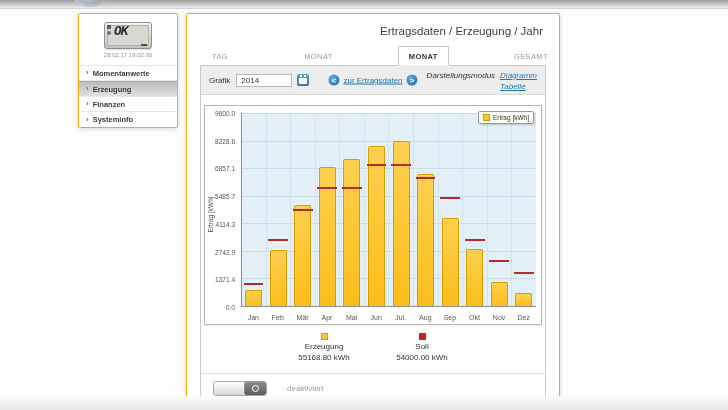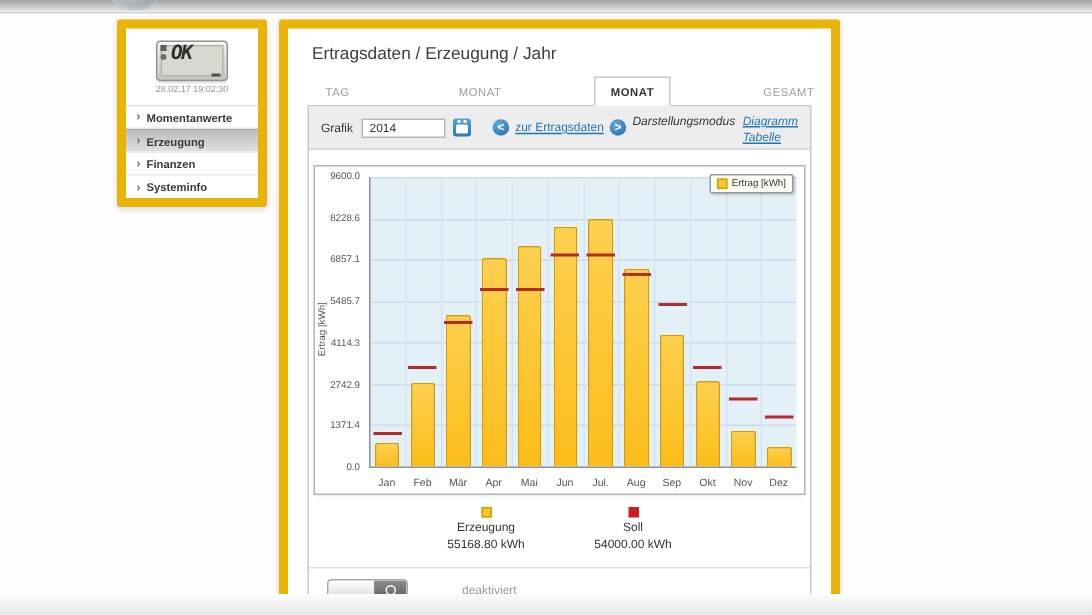--- a/index.html
+++ b/index.html
@@ -7,21 +7,21 @@
   body { font-family:"Liberation Sans",sans-serif; background:#fdfdfd; position:relative; }
 
   .topbar { position:absolute; top:0; left:0; right:0; height:9px;
             background:linear-gradient(#9f9f9f,#ececec); border-bottom:1px solid #d2d2d2; overflow:hidden; }
   .logo-frag { position:absolute; top:-13px; left:74px; width:32px; height:20px; border-radius:50%;
                background:radial-gradient(circle at 40% 25%, #cdd4d8, #7e898f);
                box-shadow: inset 0 -2px 3px rgba(255,255,255,.45); }
   .footerfade { position:absolute; bottom:0; left:0; right:0; height:14px;
                 background:linear-gradient(#fdfdfd,#e6e6e6); }
 
-  .card { position:absolute; background:#fff; border:6px solid #eab308; border-radius:2px;
+  .card { position:absolute; background:#fff; border:1px solid #eab308; border-radius:2px;
           box-shadow:0 1px 4px rgba(0,0,0,.16); }
 
   
   .sidebar { left:78px; top:13px; width:100px; }
   .lcd { width:48px; height:27px; margin:8px auto 3px; border:1px solid #8f8f8f; border-radius:3px;
          background:linear-gradient(#f0f0ec,#c4c4c0); position:relative;
          box-shadow: inset 0 1px 1px rgba(255,255,255,.7), 0 1px 1px rgba(0,0,0,.15); }
   .lcd-screen { position:absolute; inset:2px; background:#d8d8d0; border:1px solid #b3b3ab; }
   .lcd-ok { position:absolute; left:9px; top:0px; font-family:"DejaVu Sans Mono",monospace;
             font-weight:bold; font-style:italic; font-size:13px; letter-spacing:-1px; color:#2e2e2e; }
@@ -31,21 +31,21 @@
   .lcd-date { text-align:center; font-size:6px; color:#949494; margin-bottom:7px; }
   .menu { border-top:1px solid #e3e3e3; }
   .menu-item { height:15px; display:flex; align-items:center; gap:4px; padding-left:7px;
                font-size:7.5px; font-weight:bold; color:#3a3a3a; border-bottom:1px solid #e9e9e9; cursor:pointer; }
   .menu-item:last-child { border-bottom:none; }
   .menu-item.active { background:linear-gradient(#bdbdbd,#e0e0e0); border-top:1px solid #a8a8a8; height:16px; }
   .chev { font-size:8px; color:#6e6e6e; line-height:1; }
 
   
   .main { left:186px; top:13px; width:374px; padding-bottom:11px; }
-  .page-title { margin:11px 16px 9px; font-size:11.5px; color:#3d3d3d; }
+  .page-title { margin:11px 16px 9px; font-size:11.5px; color:#3d3d3d;text-align:right; }
   .tabs { display:flex; margin-left:14px; position:relative; z-index:2;justify-content:space-between; }
   .tab { padding:5px 10px 4px; font-size:7.5px; letter-spacing:.4px; color:#9b9b9b; cursor:pointer;
          border:1px solid transparent; margin-bottom:-1px; }
   .tab.active { background:#fff; border-color:#c9c9c9; border-bottom-color:#f2f2f2; color:#333; font-weight:bold; }
   .content-box { margin:0 13px; border:1px solid #c9c9c9; background:#fff; }
 
   .toolbar { display:flex; align-items:center; background:#ededed; border-bottom:1px solid #d8d8d8;
              height:29px; padding:0 8px; position:relative; }
   .tb-label { font-size:8px; color:#333; }
   .date-input { width:56px; height:13px; border:1px solid #b7b7b7; font-size:8px; padding:0 4px;
@@ -98,21 +98,21 @@
 
   .toggle-row { border-top:1px solid #ddd; display:flex; align-items:center; height:30px;
                 padding:0 12px; font-size:8px; color:#333; }
   .toggle-label { width:168px; }
   .toggle { width:54px; height:15px; border:1px solid #a5a5a5; border-radius:3px; overflow:hidden;
             display:flex; cursor:pointer; box-shadow: inset 0 1px 2px rgba(0,0,0,.2); }
   .tg-off { flex:1.4; background:linear-gradient(#ffffff,#d8d8d8); }
   .tg-knob { flex:1; background:linear-gradient(#8d8d8d,#5c5c5c); border-left:1px solid #8e8e8e;
              border-radius:2px; display:flex; align-items:center; justify-content:center; }
   .tg-circle { width:7px; height:7px; border:1.5px solid #fff; border-radius:50%; }
-  .state-text { margin-left:36px; color:#9a9a9a; }
+  .state-text { margin-left:20px; color:#9a9a9a; }
 </style>
 </head>
 <body>
 
 <div class="topbar">
   <div class="logo-frag"></div>
 </div>
 
 <div class="card sidebar">
   <div class="lcd">

